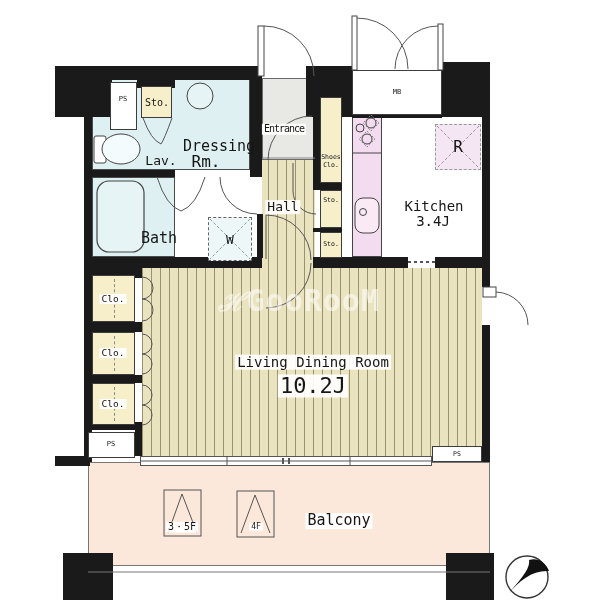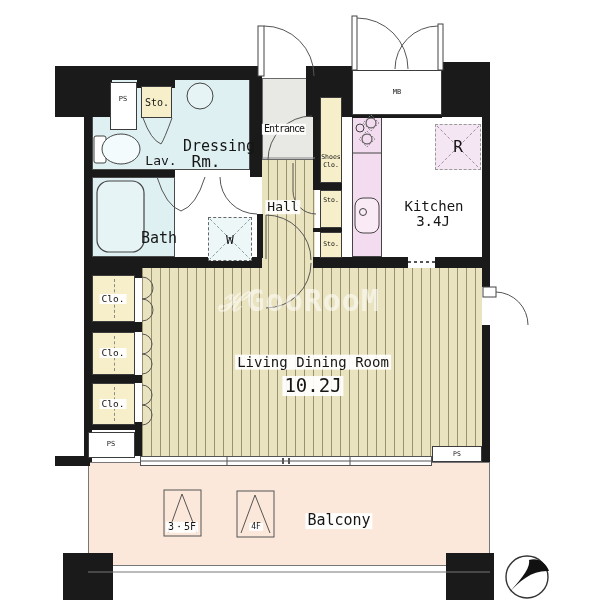--- a/index.html
+++ b/index.html
@@ -185,21 +185,21 @@
   <div class="lbl" style="left:397px;top:93px;font-size:7px">MB</div>
   <div class="lbl" style="left:458px;top:147px;font-size:16px">R</div>
   <div class="lbl" style="left:434px;top:206px;font-size:14px">Kitchen</div>
   <div class="lbl" style="left:433px;top:221px;font-size:14px">3.4J</div>
   <div class="lbl bgw" style="left:113px;top:299px;font-size:9.5px">Clo.</div>
   <div class="lbl bgw" style="left:113px;top:353px;font-size:9.5px">Clo.</div>
   <div class="lbl bgw" style="left:113px;top:404px;font-size:9.5px">Clo.</div>
   <div class="lbl" style="left:111px;top:445px;font-size:7px">PS</div>
   <div class="lbl" style="left:457px;top:454px;font-size:6.5px">PS</div>
   <div class="lbl bgw" style="left:313px;top:362px;font-size:14px">Living Dining Room</div>
-  <div class="lbl bgw" style="left:313px;top:386px;font-size:19px">10.2J</div>
+  <div class="lbl bgw" style="left:313px;top:386px;font-size:22px">10.2J</div>
   <div class="lbl bgw" style="left:339px;top:521px;font-size:15px">Balcony</div>
   <div class="lbl bgw" style="left:182px;top:527px;font-size:10px">3・5F</div>
   <div class="lbl bgw" style="left:256px;top:527px;font-size:8px">4F</div>
 
   <div class="watermark" style="left:299px;top:301px;font-size:30px">
     <span style="font-size:26px;font-style:italic">ℋ</span><span>GooRooM</span>
   </div>
 </div>
 
 </body></html>

